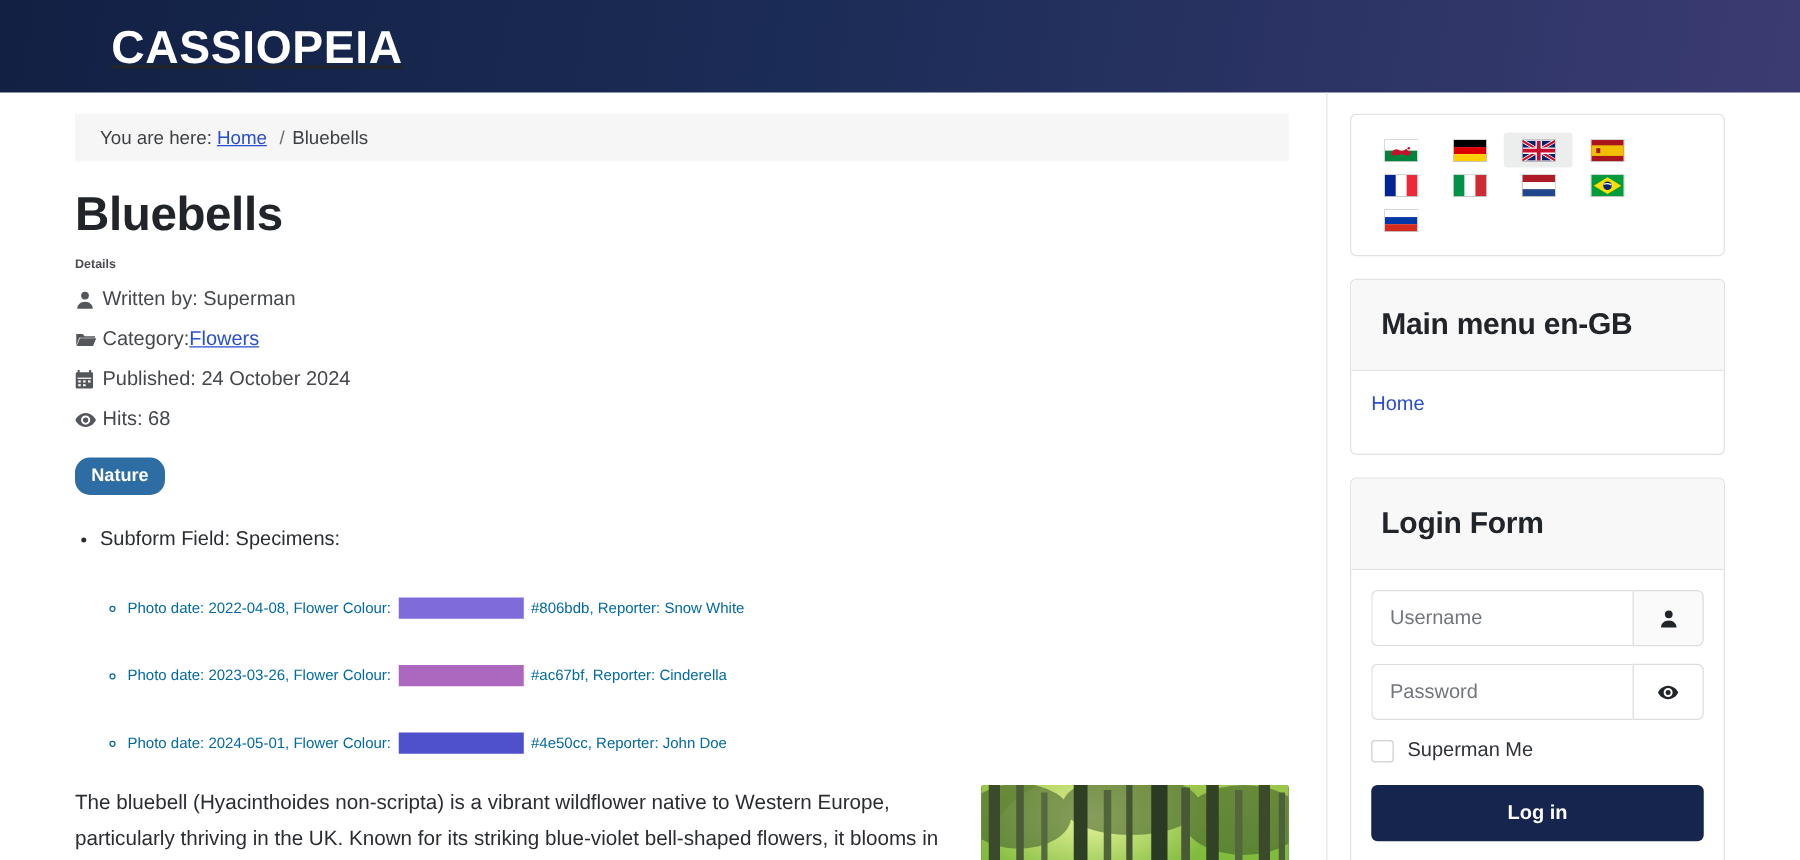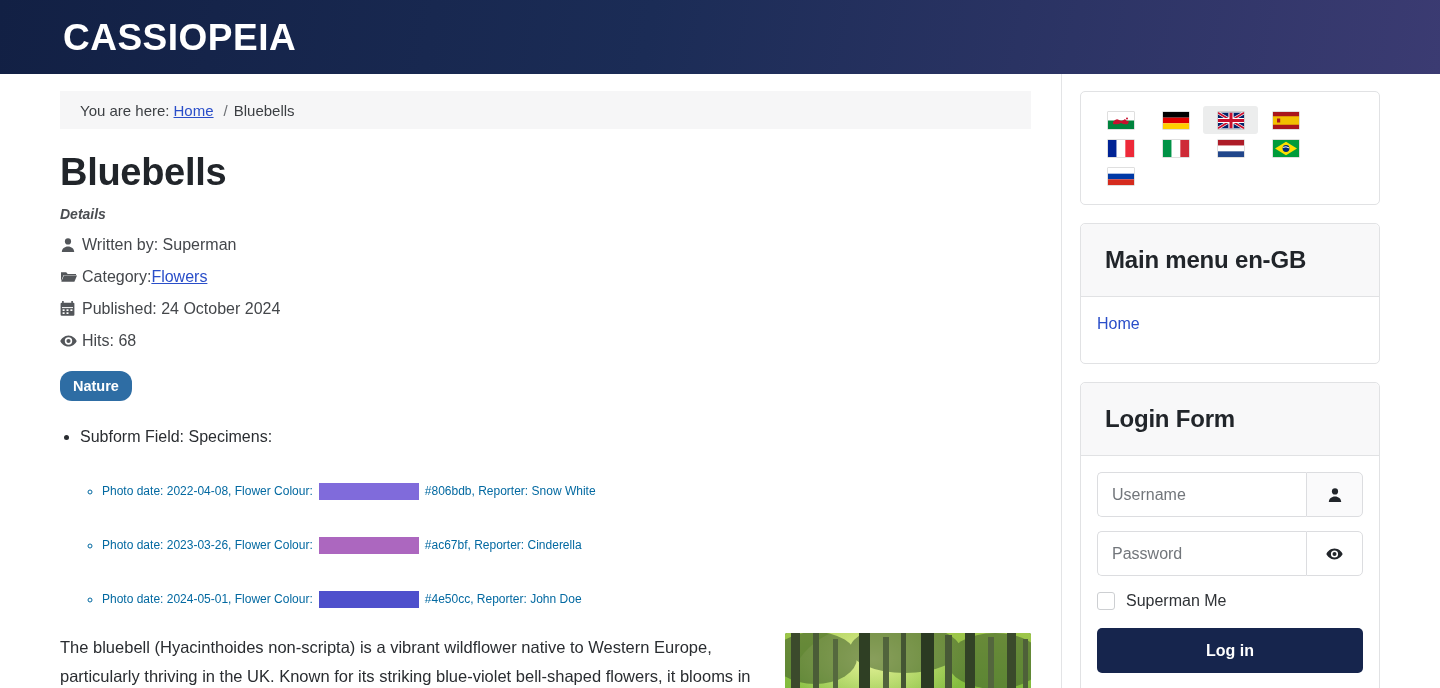--- a/index.html
+++ b/index.html
@@ -11,21 +11,22 @@
     font-family: "Liberation Sans", sans-serif;
     color: #212529;
   }
 
   
   .site-header {
     height: 74px;
     background: linear-gradient(100deg, #122044 0%, #1b2c56 45%, #3b3b72 100%);
     display: flex;
     align-items: center;
-    padding-left: 63px;
+    padding-left: 89px;
+    text-decoration: underline;
   }
   .brand {
     color: #ffffff;
     font-size: 37px;
     font-weight: bold;
     letter-spacing: 0.5px;
     line-height: 1;
   }
 
   
@@ -68,25 +69,24 @@
 
   
   h1.article-title {
     font-size: 38px;
     font-weight: bold;
     margin: 0 0 12px 0;
     letter-spacing: -0.3px;
     color: #21252a;
   }
   .details-label {
-    font-size: 14px;
+    font-size: 10px;
     font-weight: bold;
     color: #4a4d51;
     margin-bottom: 7px;
-    font-style: italic;
   }
   .meta-list { list-style: none; margin: 0; padding: 0; }
   .meta-list li {
     display: flex;
     align-items: center;
     font-size: 16px;
     color: #44474b;
     height: 32px;
   }
   .meta-ico {

